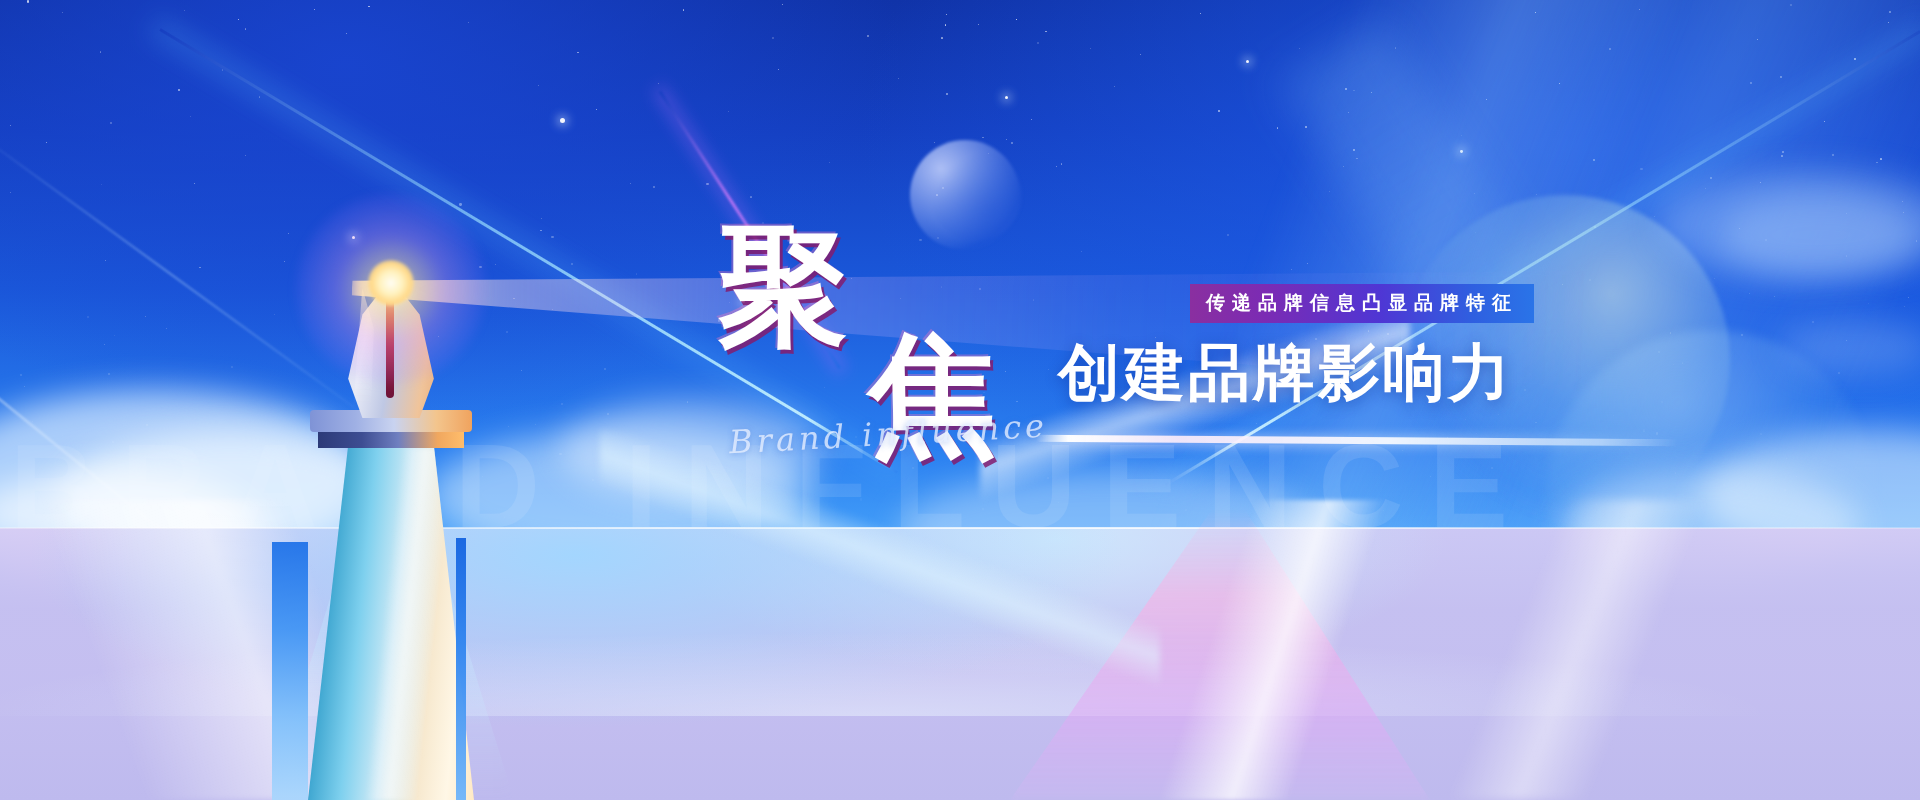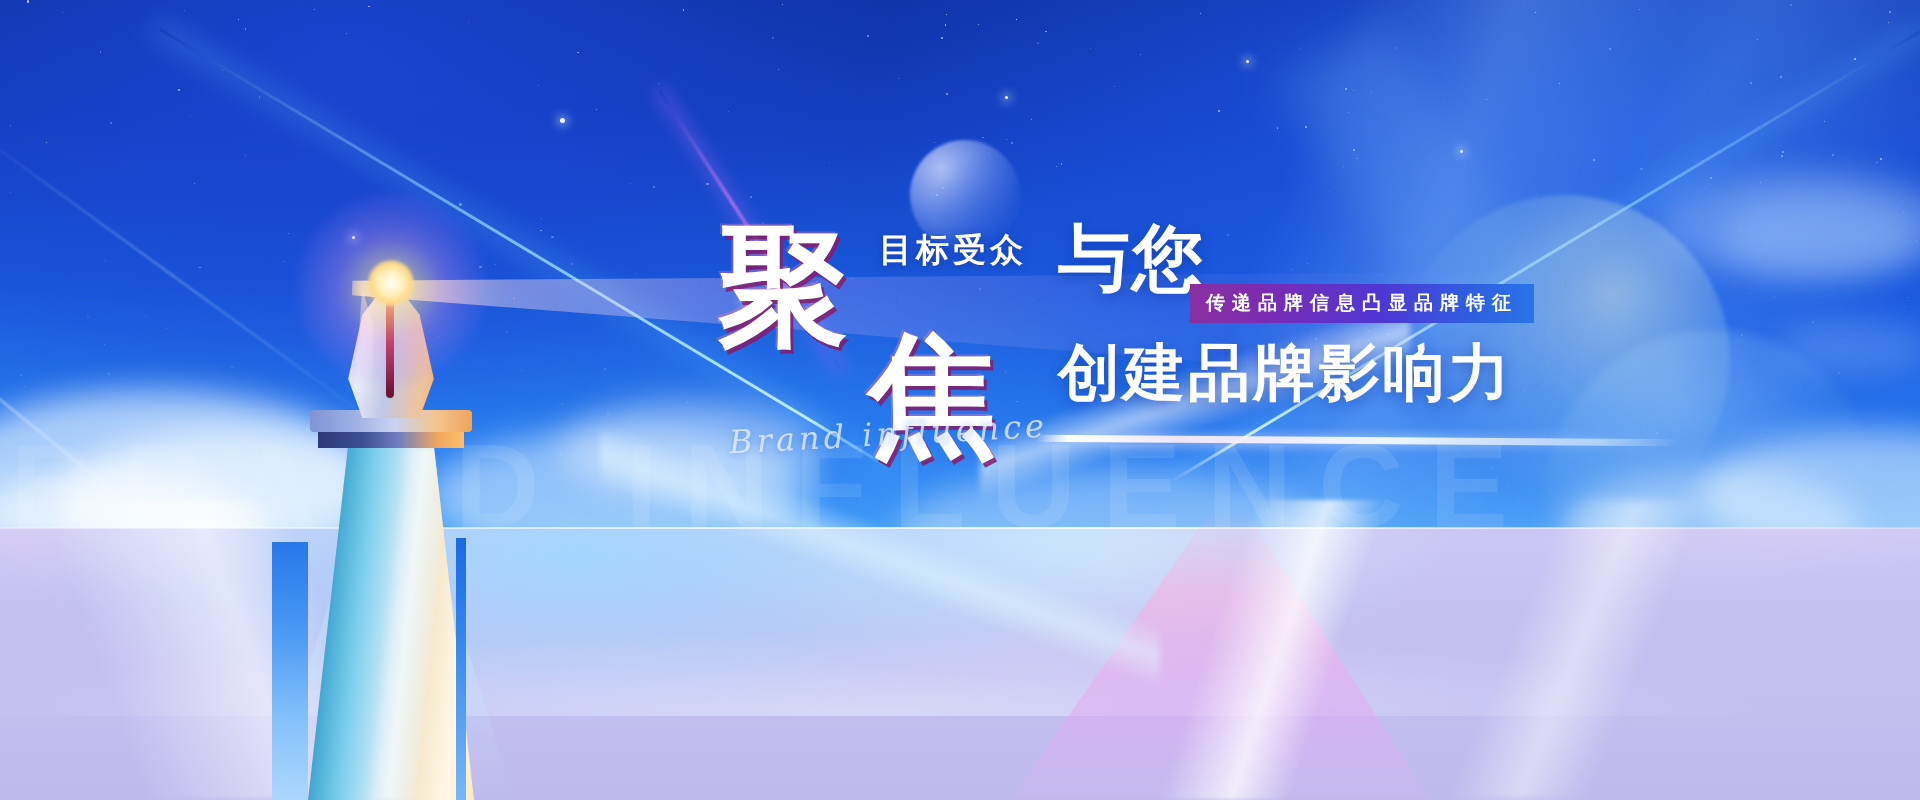--- a/index.html
+++ b/index.html
@@ -639,28 +639,26 @@
     <div class="lh-lamp"></div>
   </div>
 
   <div class="content">
 
     <div class="ju-focus">
       <div class="glyph-ju cjk">聚</div>
       <div class="glyph-jiao cjk">焦</div>
     </div>
 
-    <div class="audience-tag cjk">目标受众</div>
 
     <div class="script-line">Brand influence</div>
 
     <div class="right-block">
 
       <div class="line1">
-        <span class="line1-big cjk">与您</span>
       </div>
 
       <div class="badge cjk">传递品牌信息凸显品牌特征</div>
 
       <div class="line2 cjk">创建品牌影响力</div>
 
       <div class="divider-soft"></div>
       <div class="divider"></div>
     </div>
 

